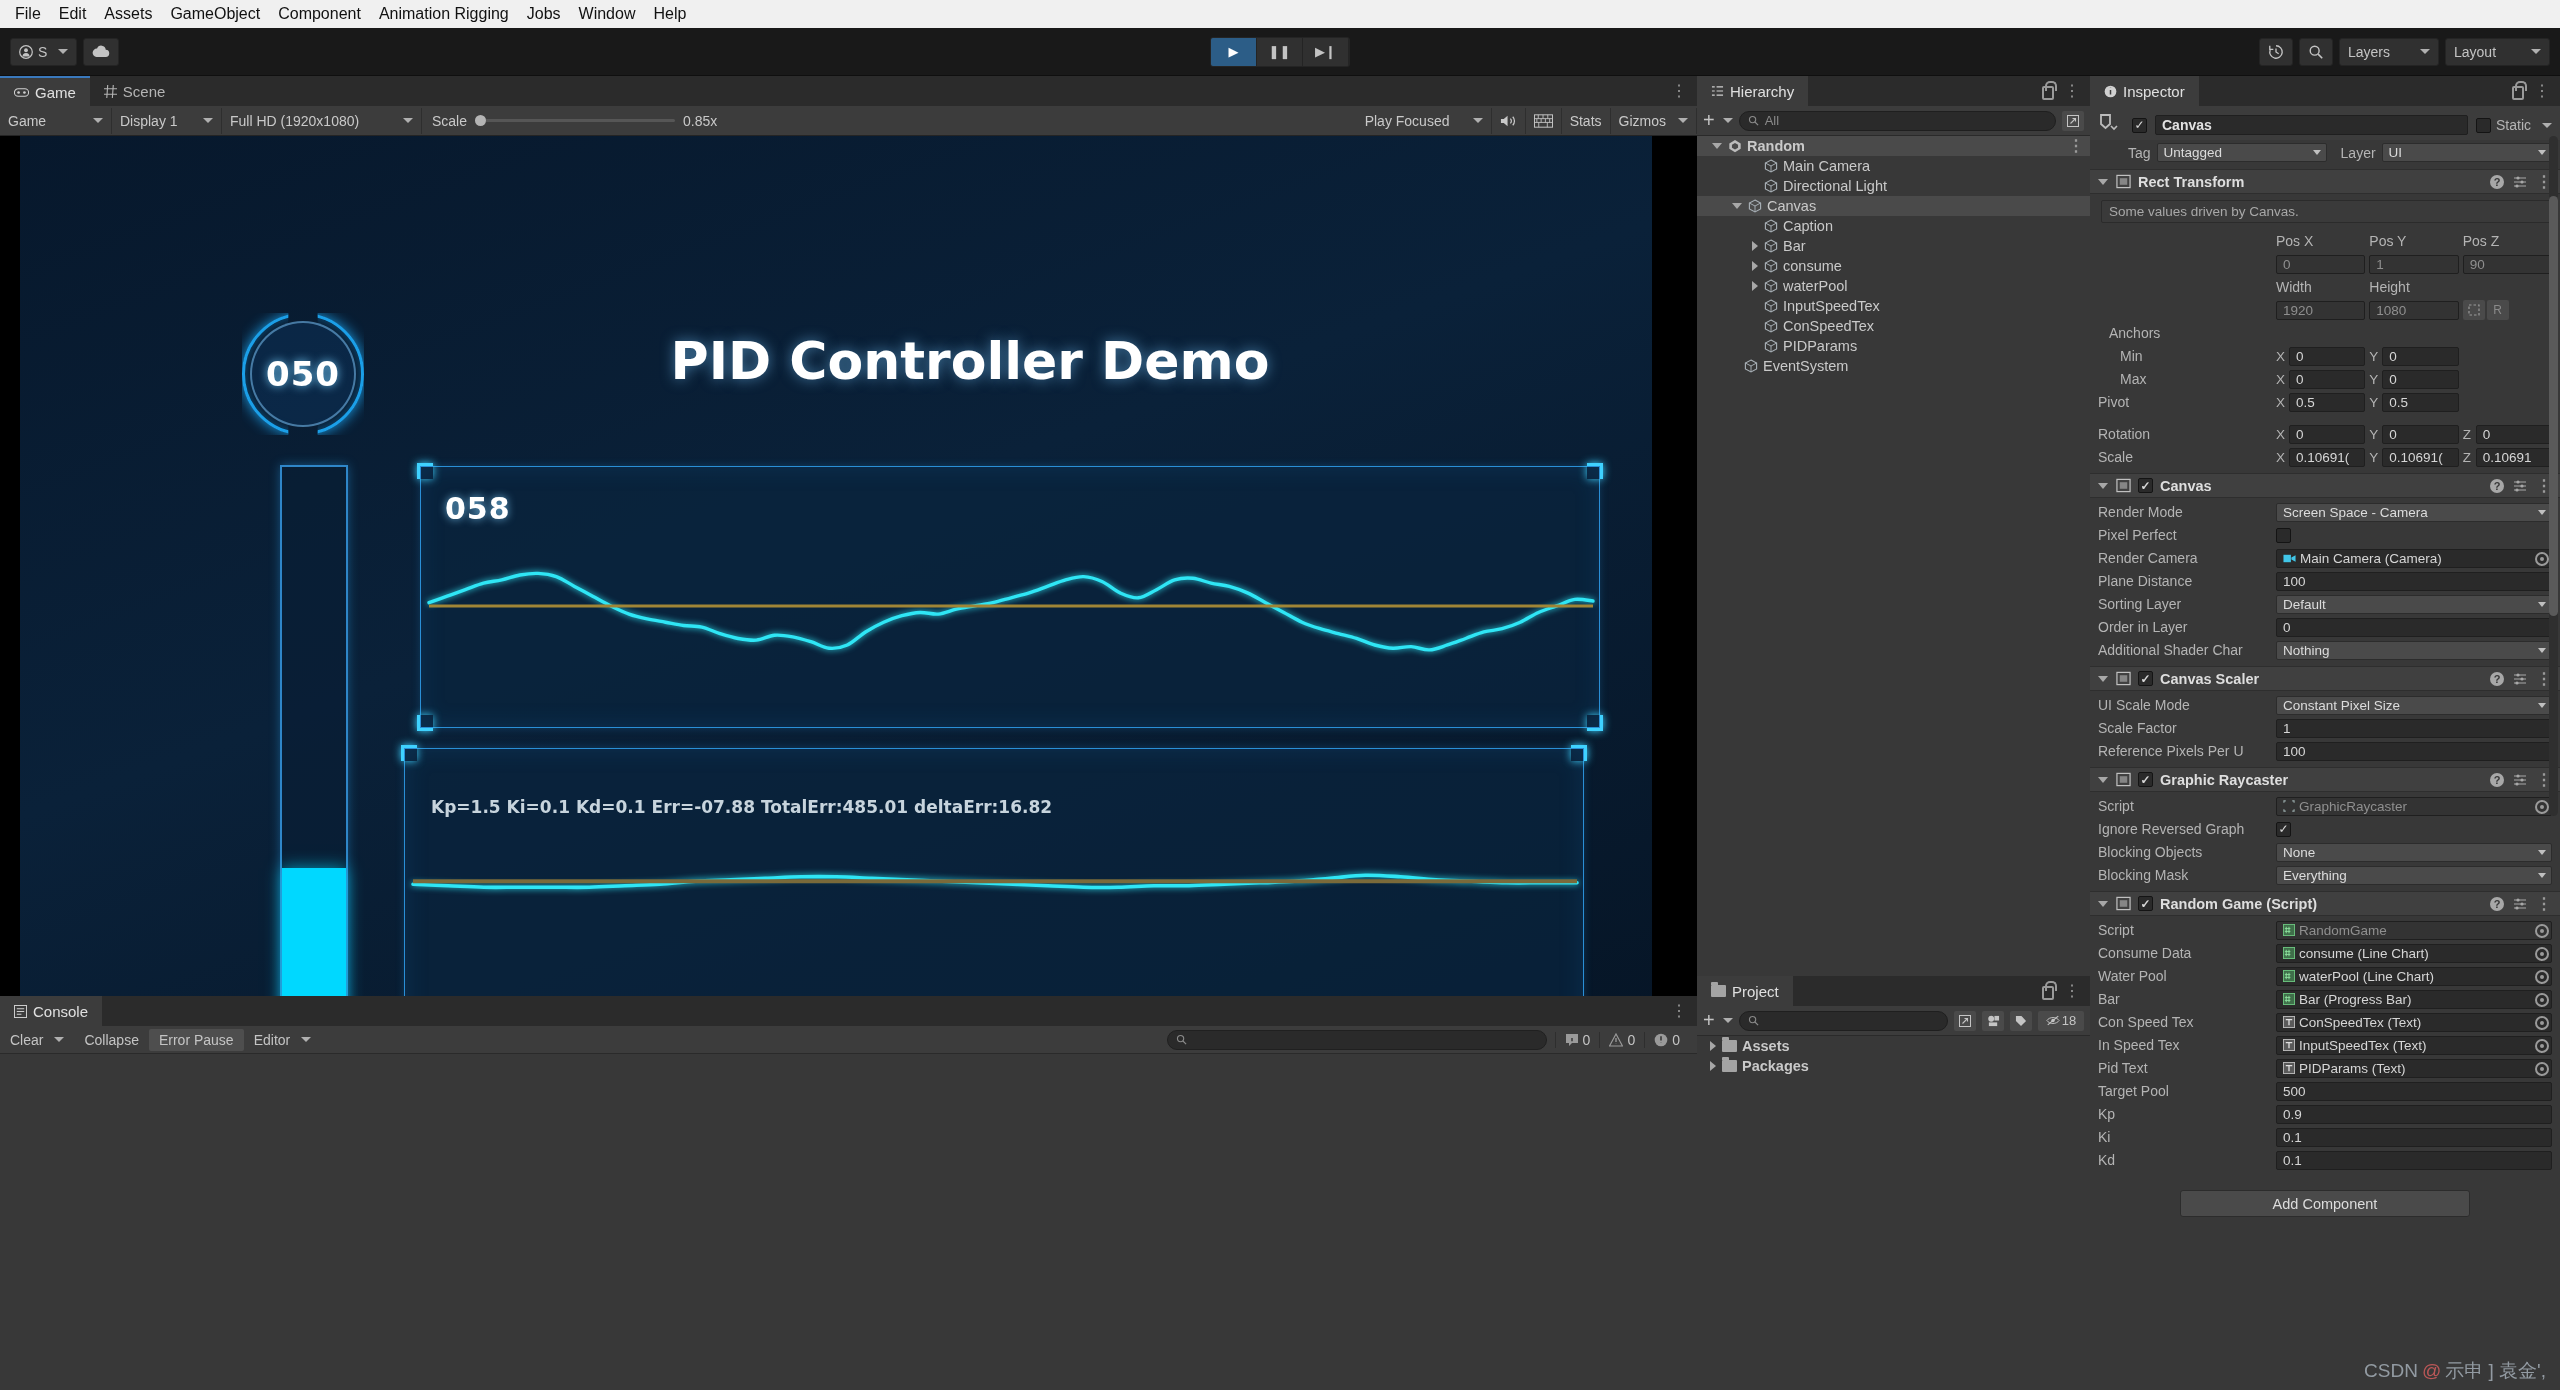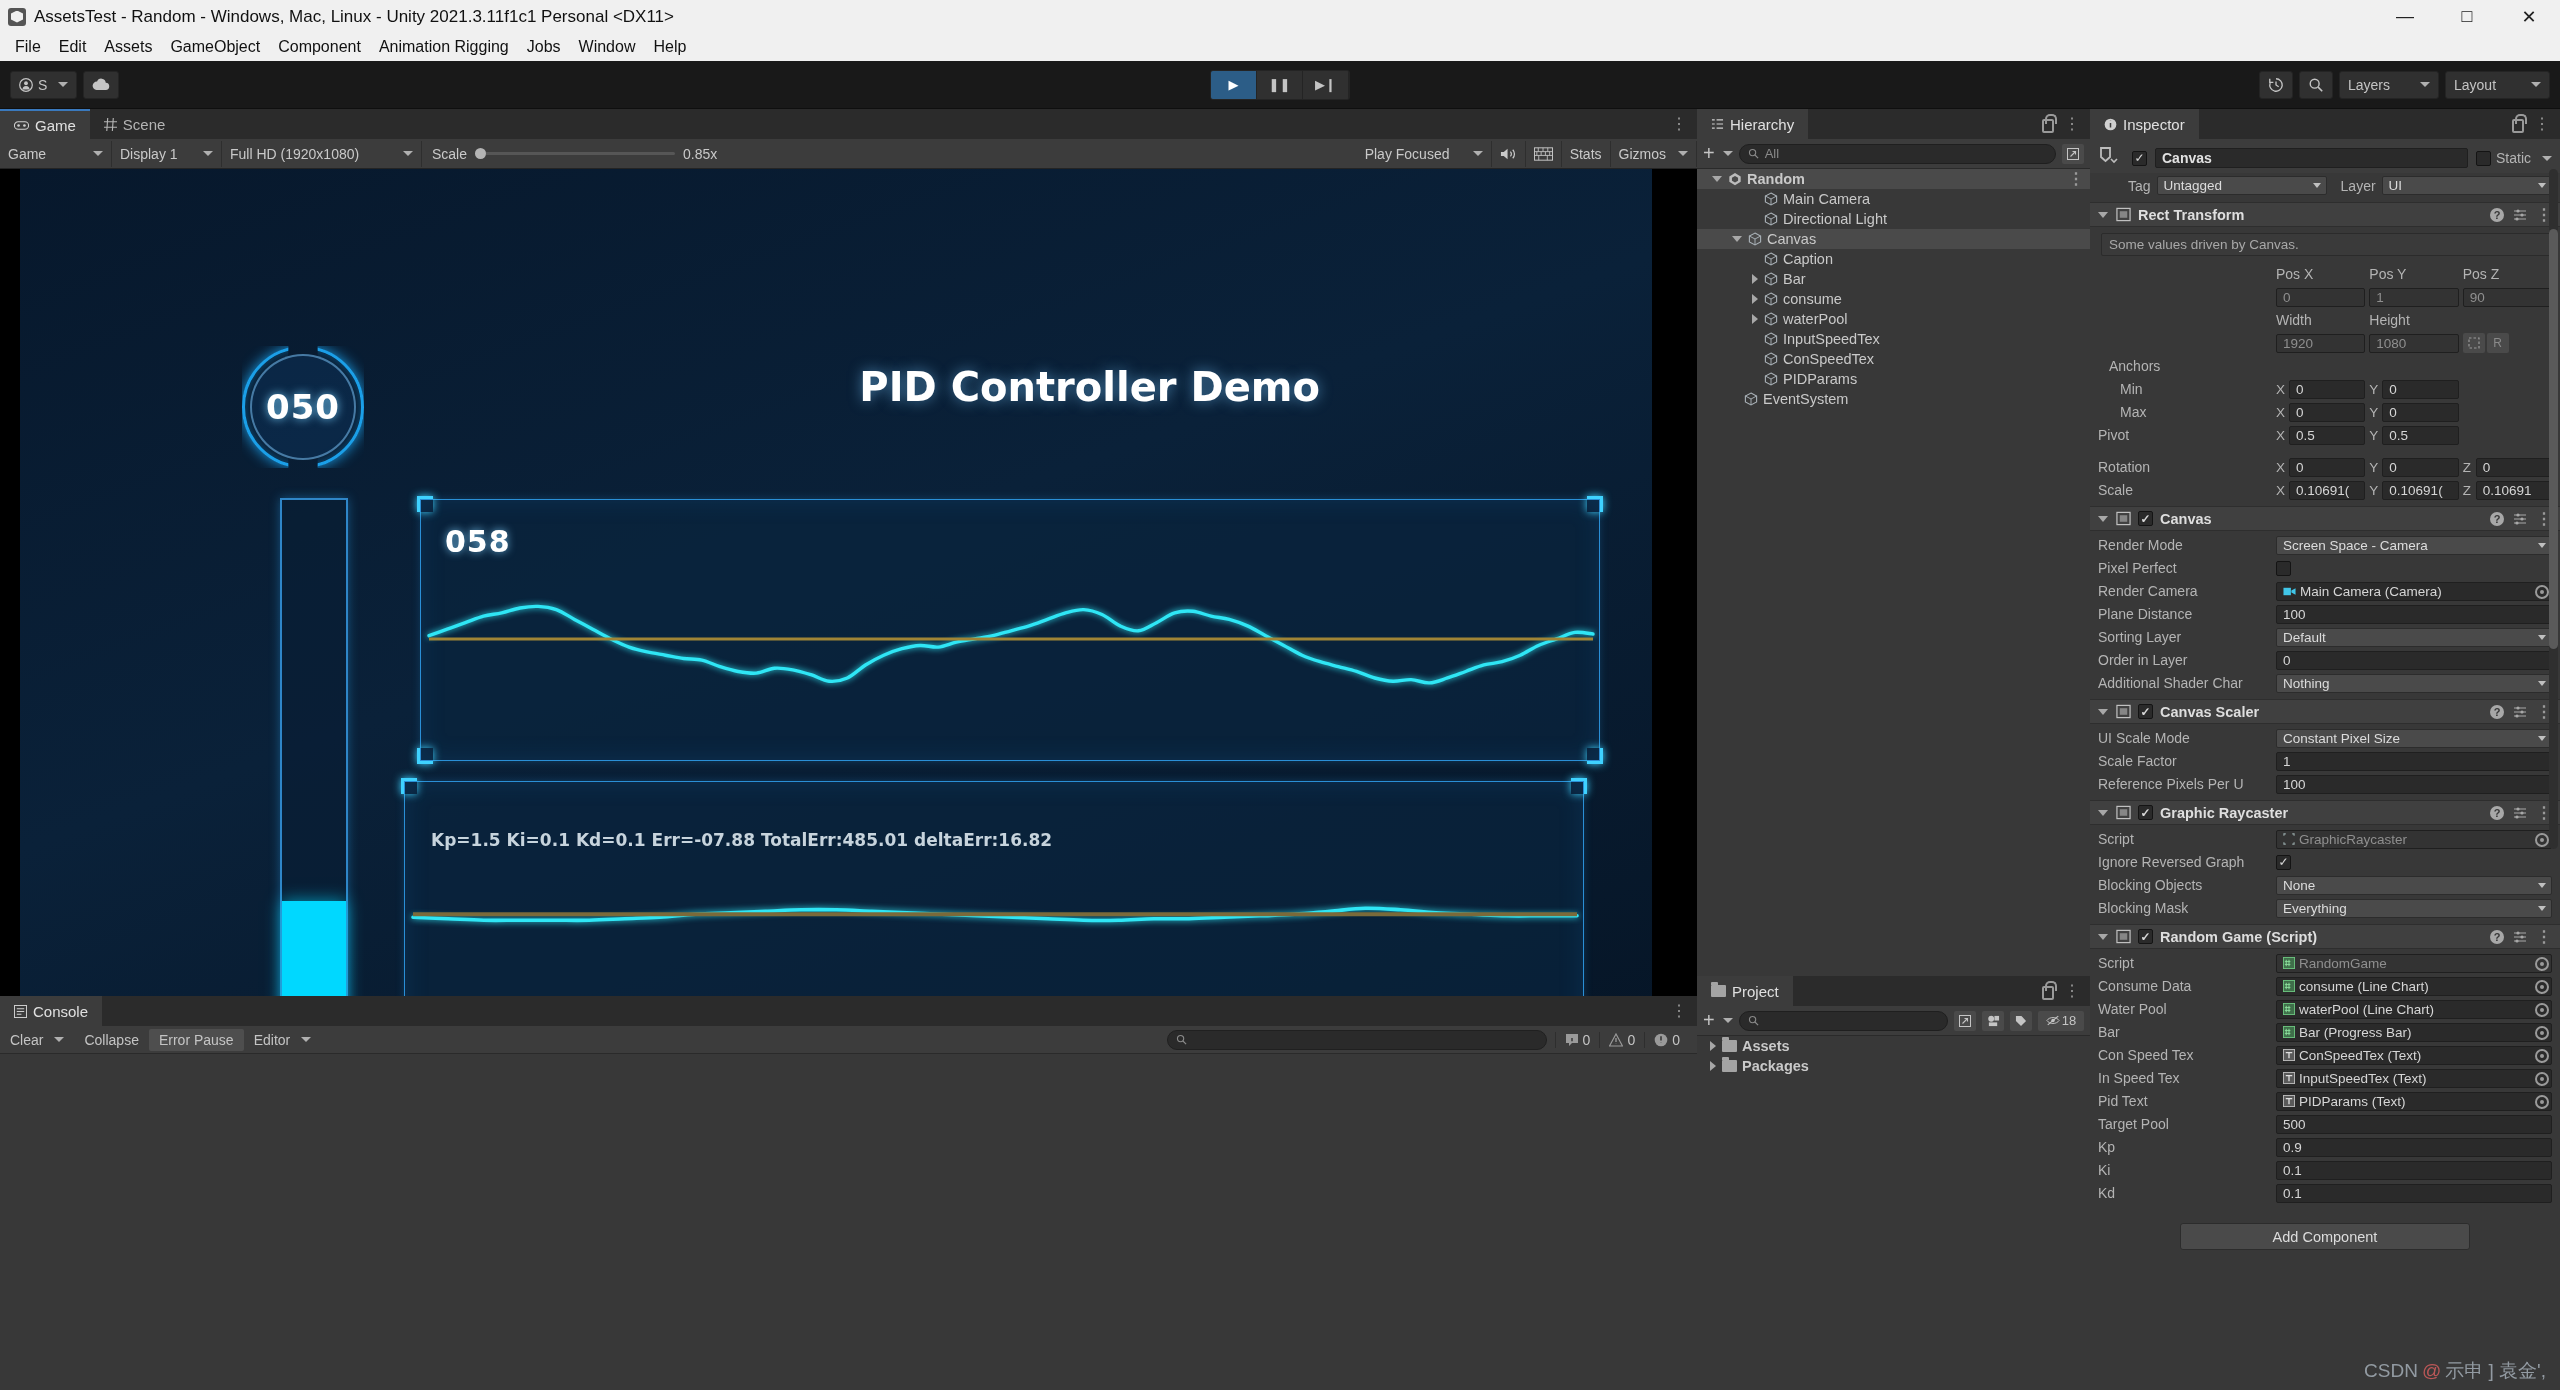--- a/index.html
+++ b/index.html
@@ -124,22 +124,22 @@
   }
   .gauge .val {
     position:absolute; inset:0; display:flex; align-items:center; justify-content:center;
     color:#fff; font-size: 34px; font-weight: bold; letter-spacing:1px;
     text-shadow: 0 0 10px rgba(120,210,255,.9);
     font-family:"DejaVu Sans", sans-serif;
   }
 
   
   .game-title {
-    position:absolute; left: 600px; top: 195px; width: 700px; text-align:right;
-    color:#fff; font-size: 40px; font-weight: bold;
+    position:absolute; left: 600px; top: 195px; width: 700px; text-align:center;
+    color:#fff; font-size: 52px; font-weight: bold;
     text-shadow: 0 0 14px rgba(120,200,255,.55);
     font-family:"DejaVu Sans", sans-serif;
   }
 
   
   .pbar {
     position:absolute; left: 260px; top: 329px; width: 68px; height: 651px;
     border: 2px solid #2f86c8; background: rgba(8,30,52,.7);
     box-shadow: 0 0 10px rgba(40,150,220,.45);
   }
@@ -286,29 +286,20 @@
     display:flex; align-items:center; gap:4px;
   }
   .wm-cn { color:#c65a5a; }
   .statusbar { height: 22px; background:#383838; flex:0 0 22px; }
 </style>
 </head>
 <body>
 
 <div class="app">
 
-  <div class="titlebar">
-    <div class="unity-logo"></div>
-    <span>AssetsTest - Random - Windows, Mac, Linux - Unity 2021.3.11f1c1 Personal &lt;DX11&gt;</span>
-    <div class="win-btns">
-      <div class="win-btn">—</div>
-      <div class="win-btn">□</div>
-      <div class="win-btn close">✕</div>
-    </div>
-  </div>
 
   <div class="menubar">
     <div class="mi">File</div>
     <div class="mi">Edit</div>
     <div class="mi">Assets</div>
     <div class="mi">GameObject</div>
     <div class="mi">Component</div>
     <div class="mi">Animation Rigging</div>
     <div class="mi">Jobs</div>
     <div class="mi">Window</div>

